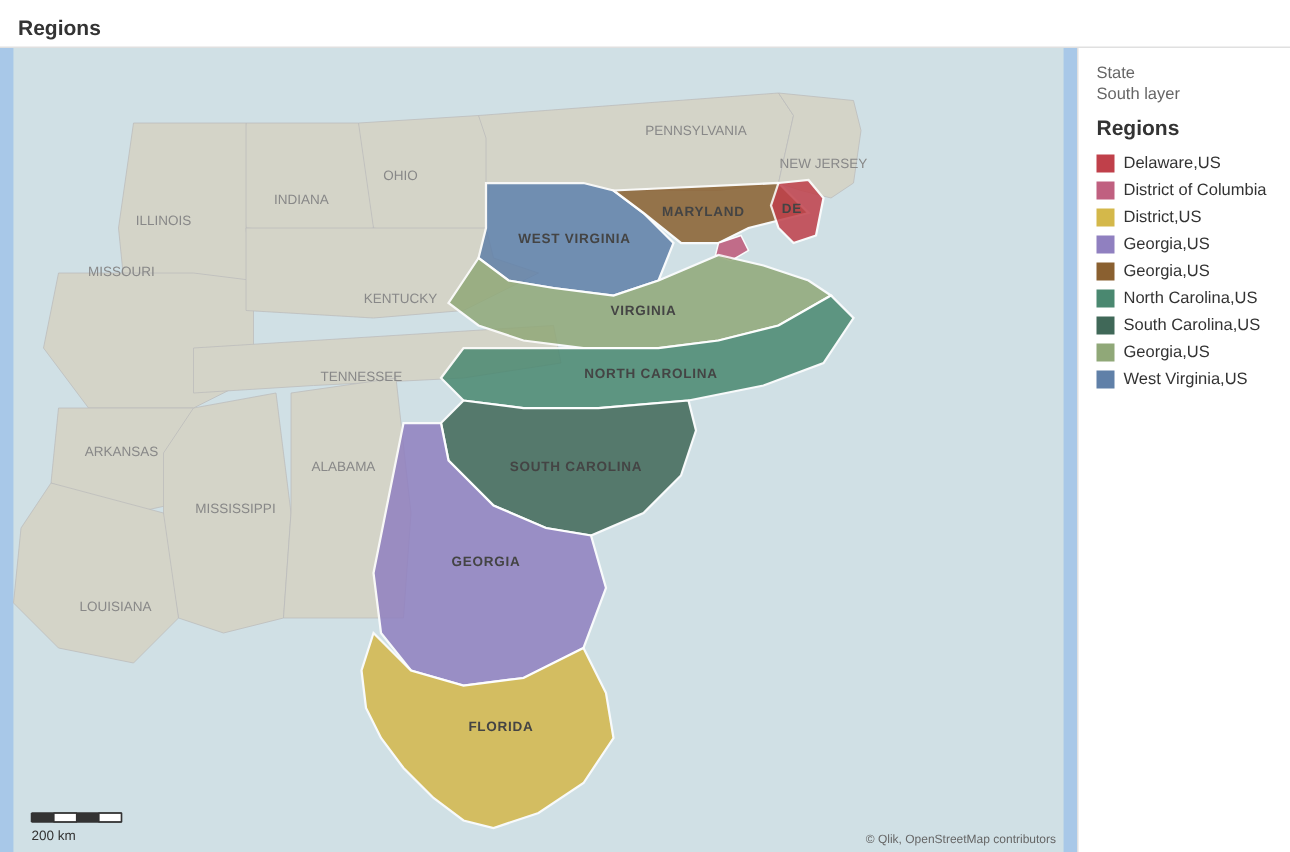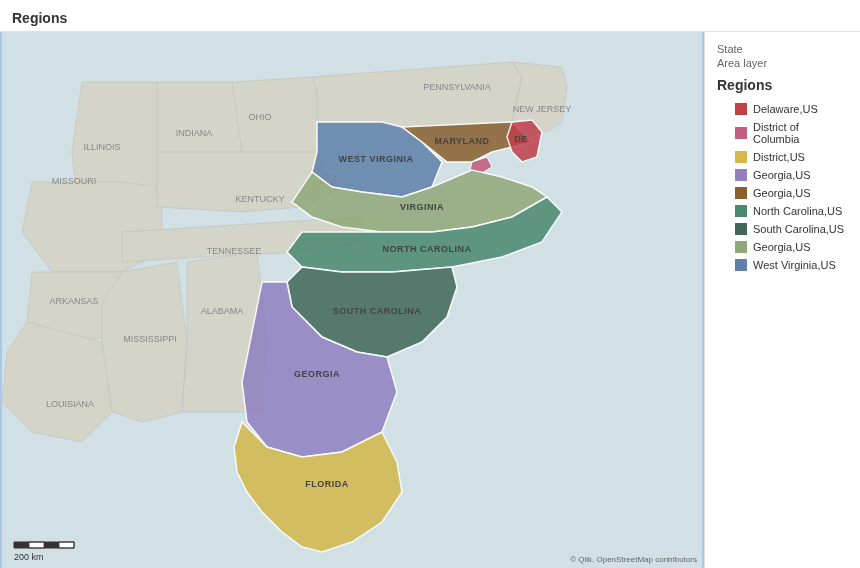--- a/index.html
+++ b/index.html
@@ -37,21 +37,21 @@
       flex: 1;
       position: relative;
       overflow: hidden;
       background: #a8c8e8;
     }
     #map-svg {
       width: 100%;
       height: 100%;
     }
     #legend-panel {
-      width: 156px;
+      width: 142px;
       background: #fff;
       border-left: 1px solid #e0e0e0;
       padding: 10px 12px;
       display: flex;
       flex-direction: column;
       gap: 4px;
       overflow-y: auto;
     }
     .legend-layer-title {
       font-size: 11px;
@@ -65,21 +65,20 @@
       color: #333;
       margin-bottom: 6px;
     }
     .legend-item {
       display: flex;
       align-items: center;
       gap: 6px;
       font-size: 11px;
       color: #333;
       margin-bottom: 2px;
-      margin-left: 18px;
     }
     .legend-color {
       width: 12px;
       height: 12px;
       flex-shrink: 0;
     }
     .map-label-sm {
       font-size: 9px;
       fill: #888;
       font-family: Arial, sans-serif;
@@ -188,21 +187,21 @@
           <text x="0" y="18" font-size="9" fill="#333" font-family="Arial">200 km</text>
         </g>
 
         <text x="695" y="530" font-size="8" fill="#666" font-family="Arial" text-anchor="end">© Qlik, OpenStreetMap contributors</text>
       </svg>
     </div>
 
     <div id="legend-panel">
       <div class="legend-layer-title">
         <span>State</span><br>
-        <span>Area layer</span>
+        <span>South layer</span>
       </div>
       <div class="legend-title">Regions</div>
 
       <div class="legend-item">
         <div class="legend-color" style="background:#c0404a;"></div>
         <span>Delaware,US</span>
       </div>
       <div class="legend-item">
         <div class="legend-color" style="background:#c06080;"></div>
         <span>District of Columbia</span>

